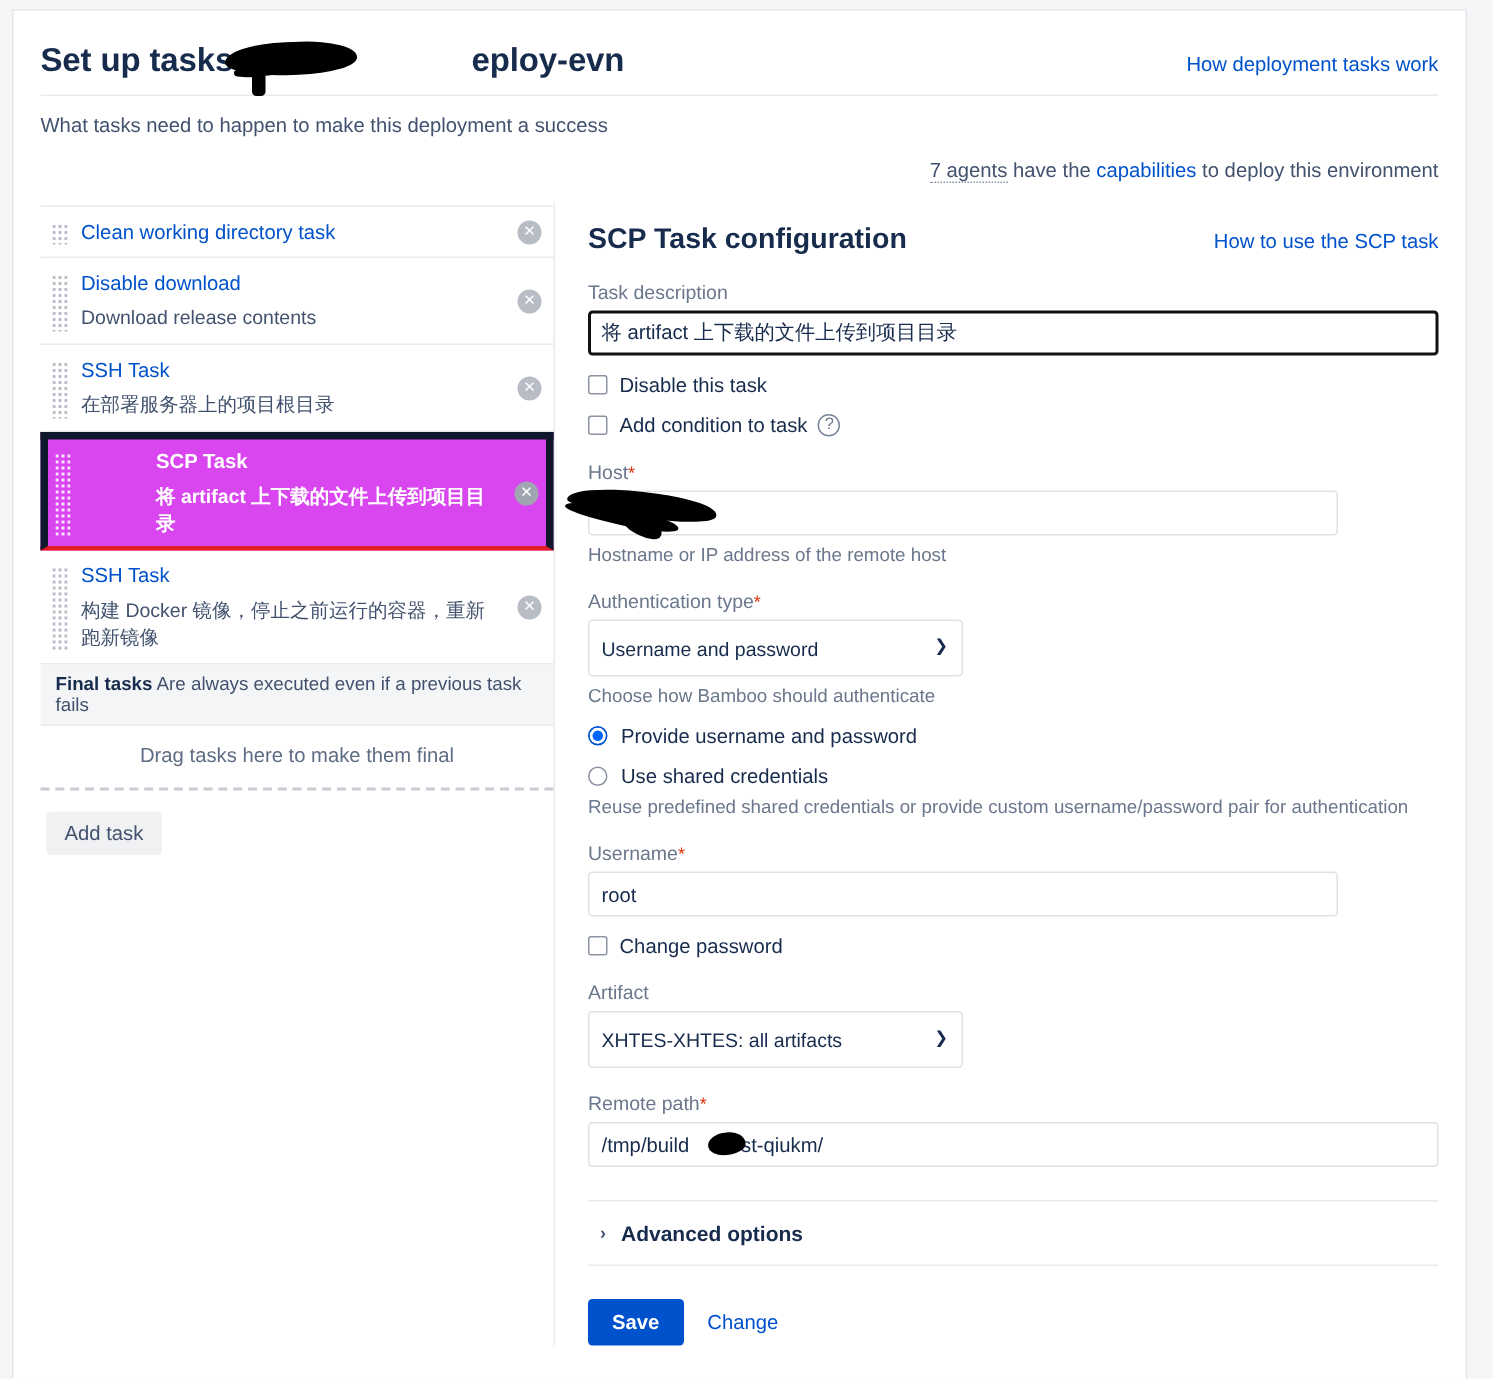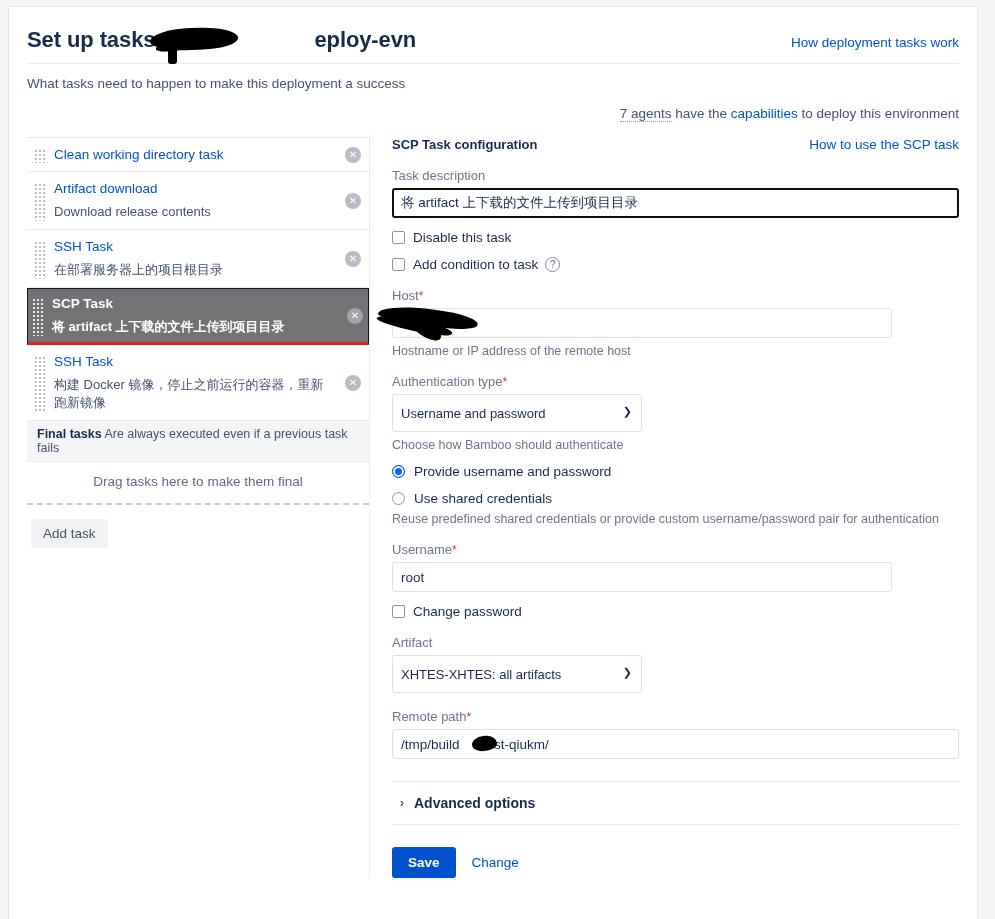--- a/index.html
+++ b/index.html
@@ -124,24 +124,25 @@
   .task-row {
     position: relative;
     display: flex;
     align-items: flex-start;
     border-bottom: 1px solid #e8eaed;
     padding: 8px 34px 8px 6px;
     min-height: 34px;
     cursor: pointer;
   }
   .task-row.selected {
-    background: #737373;
-    border: 1px solid #0f172a;
+    background: #d946ef;
+    border: 5px solid #0f172a;
     border-bottom: 3px solid #e51c23;
     padding: 6px 31px 6px 3px;
+    gap: 48px;
   }
   .grip {
     flex: none;
     width: 10px;
     margin: 3px 9px 0 2px;
     align-self: stretch;
     min-height: 14px;
     background-image:
       radial-gradient(circle at 1px 1px, #b3bac5 1px, transparent 1.2px);
     background-size: 4px 4px;
@@ -217,23 +218,24 @@
     cursor: pointer;
   }
 
   
   .cfg-head {
     display: flex;
     align-items: baseline;
     justify-content: space-between;
   }
   .cfg-title {
-    font-size: 13px;
+    font-size: 19px;
     font-weight: 600;
     color: #172b4d;
+    margin-top: 12px;
   }
   .cfg-link {
     font-size: 13.5px;
     color: #0052cc;
     cursor: pointer;
     white-space: nowrap;
   }
 
   .field-label {
     font-size: 13px;
@@ -446,21 +448,21 @@
           <div class="grip"></div>
           <div class="task-text">
             <div class="task-title">Clean working directory task</div>
           </div>
           <div class="del-btn">✕</div>
         </div>
 
         <div class="task-row">
           <div class="grip"></div>
           <div class="task-text">
-            <div class="task-title">Artifact download</div>
+            <div class="task-title">Disable download</div>
             <div class="task-desc">Download release contents</div>
           </div>
           <div class="del-btn">✕</div>
         </div>
 
         <div class="task-row">
           <div class="grip"></div>
           <div class="task-text">
             <div class="task-title">SSH Task</div>
             <div class="task-desc">在部署服务器上的项目根目录</div>

